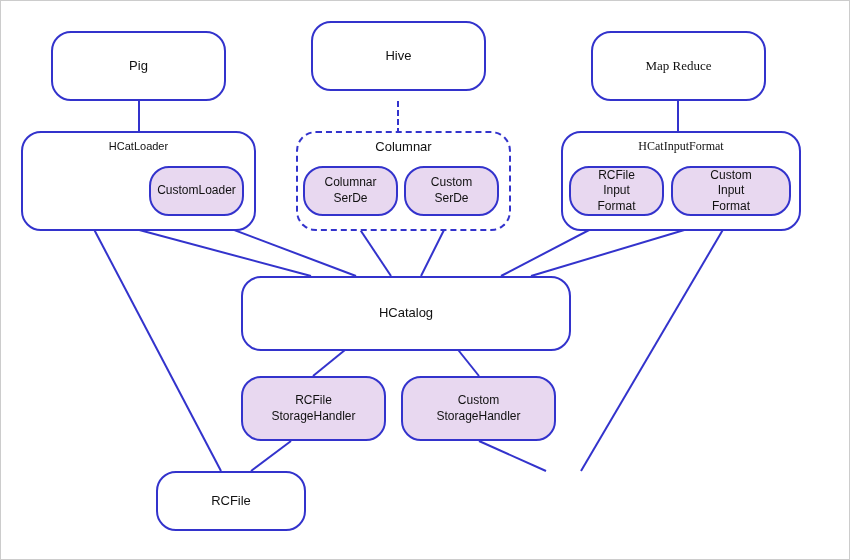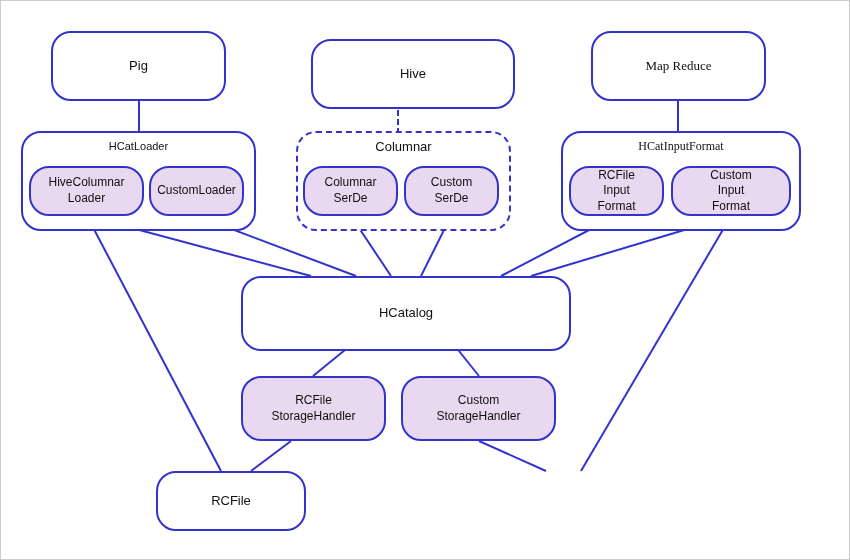--- a/index.html
+++ b/index.html
@@ -43,22 +43,22 @@
     .node.purple {
       background: #e8d8f0;
       border-color: #3333cc;
     }
     
     #pig {
       left: 50px; top: 30px;
       width: 175px; height: 70px;
     }
     #hive {
-      left: 310px; top: 38px;
-      width: 204px; height: 70px;
+      left: 310px; top: 20px;
+      width: 175px; height: 70px;
     }
     #mapreduce {
       left: 590px; top: 30px;
       width: 175px; height: 70px; font-family: Liberation Serif, serif;
     }
     
     #hcatloader {
       left: 20px; top: 130px;
       width: 235px; height: 100px;
     }
@@ -172,24 +172,20 @@
   <div class="node" id="hcatloader">
     <span style="position:absolute; top:6px; left:50%; transform:translateX(-50%); font-size:11px;">HCatLoader</span>
   </div>
   <div class="node dashed" id="hcatserde">
     <span style="position:absolute; top:6px; left:50%; transform:translateX(-50%); font-size:13px; white-space:nowrap;">Columnar</span>
   </div>
   <div class="node" id="hcatinputformat">
     <span style="position:absolute; top:6px; left:50%; transform:translateX(-50%); font-size:12px; white-space:nowrap;font-family:Liberation Serif, serif;">HCatInputFormat</span>
   </div>
 
-  <div class="node purple" id="hivecolumnarloader">
-    <span style="white-space:pre-line; font-size:12px;">HiveColumnar
-Loader</span>
-  </div>
   <div class="node purple" id="customloader">
     <span style="font-size:12px;text-align:center;">CustomLoader</span>
   </div>
   <div class="node purple" id="columnarSerde">
     <span style="white-space:pre-line; font-size:12px;">Columnar
 SerDe</span>
   </div>
   <div class="node purple" id="customSerde">
     <span style="white-space:pre-line; font-size:12px;">Custom
 SerDe</span>

